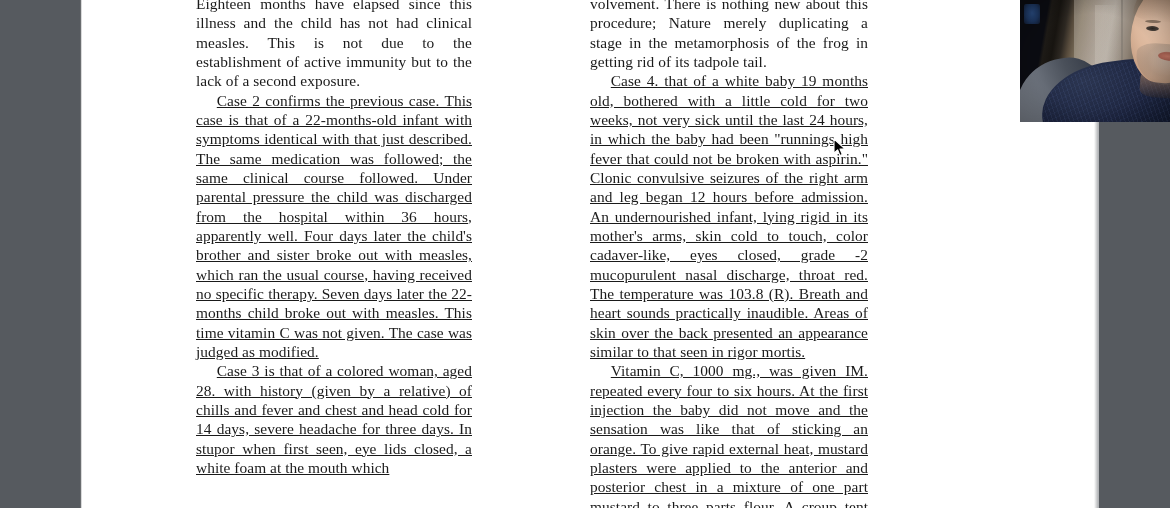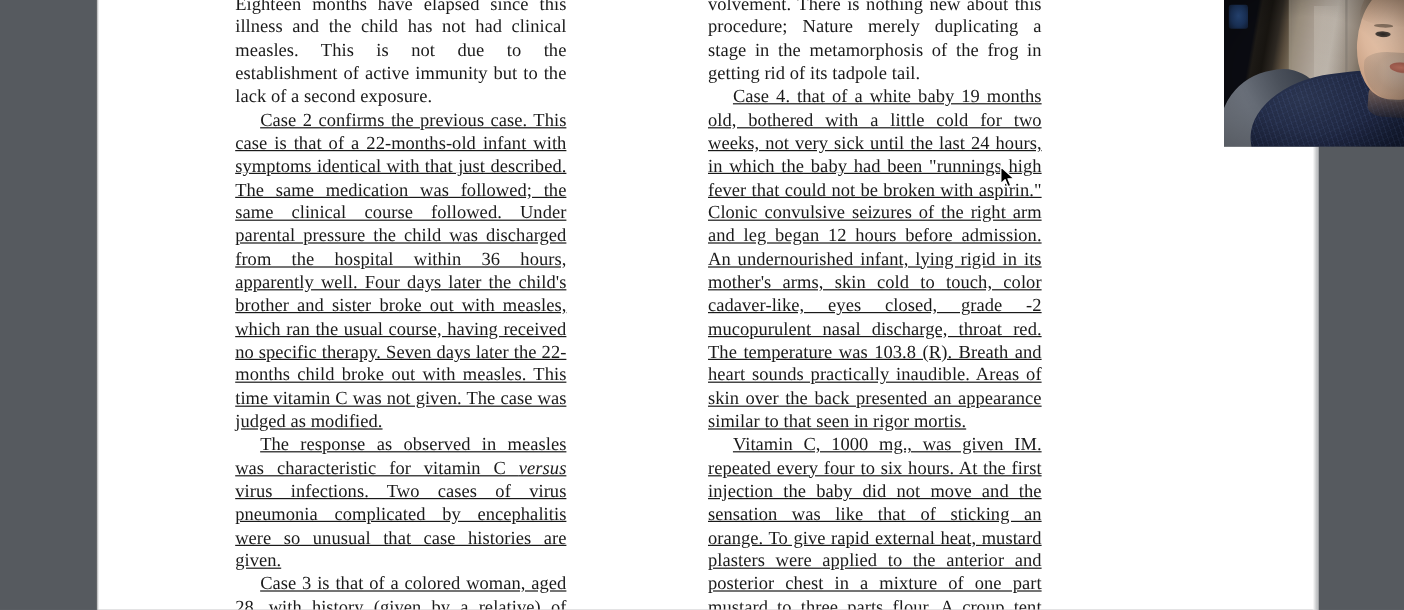--- a/index.html
+++ b/index.html
@@ -256,21 +256,20 @@
 
   <div id="left-gutter"></div>
   <div id="right-gutter"></div>
 
   <div id="page">
     <div id="page-inner">
 
       <div class="col col-left">
         <p class="para noindent clip-top">Eighteen months have elapsed since this illness and the child has not had clinical measles. This is not due to the establishment of active immunity but to the lack of a second exposure.</p>
         <p class="para clip-top">Case 2 confirms the previous case. This case is that of a 22-months-old infant with symptoms identical with that just described. The same medication was followed; the same clinical course followed. Under parental pressure the child was discharged from the hospital within 36 hours, apparently well. Four days later the child's brother and sister broke out with measles, which ran the usual course, having received no specific therapy. Seven days later the 22-months child broke out with measles. This time vitamin C was not given. The case was judged as modified.</p>
-        <p class="para clip-top"><span>The response as observed in measles was characteristic for vitamin C </span><span class="it">versus</span><span> virus infections. Two cases of virus pneumonia complicated by encephalitis were so unusual that case histories are given.</span></p>
         <p class="para clip-top">Case 3 is that of a colored woman, aged 28. with history (given by a relative) of chills and fever and chest and head cold for 14 days, severe headache for three days. In stupor when first seen, eye lids closed, a white foam at the mouth which</p>
       </div>
 
       <div class="col col-right">
         <p class="para noindent clip-top">volvement. There is nothing new about this procedure; Nature merely duplicating a stage in the metamorphosis of the frog in getting rid of its tadpole tail.</p>
         <p class="para clip-top">Case 4. that of a white baby 19 months old, bothered with a little cold for two weeks, not very sick until the last 24 hours, in which the baby had been "runnings high fever that could not be broken with aspirin." Clonic convulsive seizures of the right arm and leg began 12 hours before admission. An undernourished infant, lying rigid in its mother's arms, skin cold to touch, color cadaver-like, eyes closed, grade -2 mucopurulent nasal discharge, throat red. The temperature was 103.8 (R). Breath and heart sounds practically inaudible. Areas of skin over the back presented an appearance similar to that seen in rigor mortis.</p>
         <p class="para clip-top">Vitamin C, 1000 mg., was given IM. repeated every four to six hours. At the first injection the baby did not move and the sensation was like that of sticking an orange. To give rapid external heat, mustard plasters were applied to the anterior and posterior chest in a mixture of one part mustard to three parts flour. A croup tent was set up. the vapor carrying compound tincture benzoin; 50</p>
       </div>
 
     </div>

